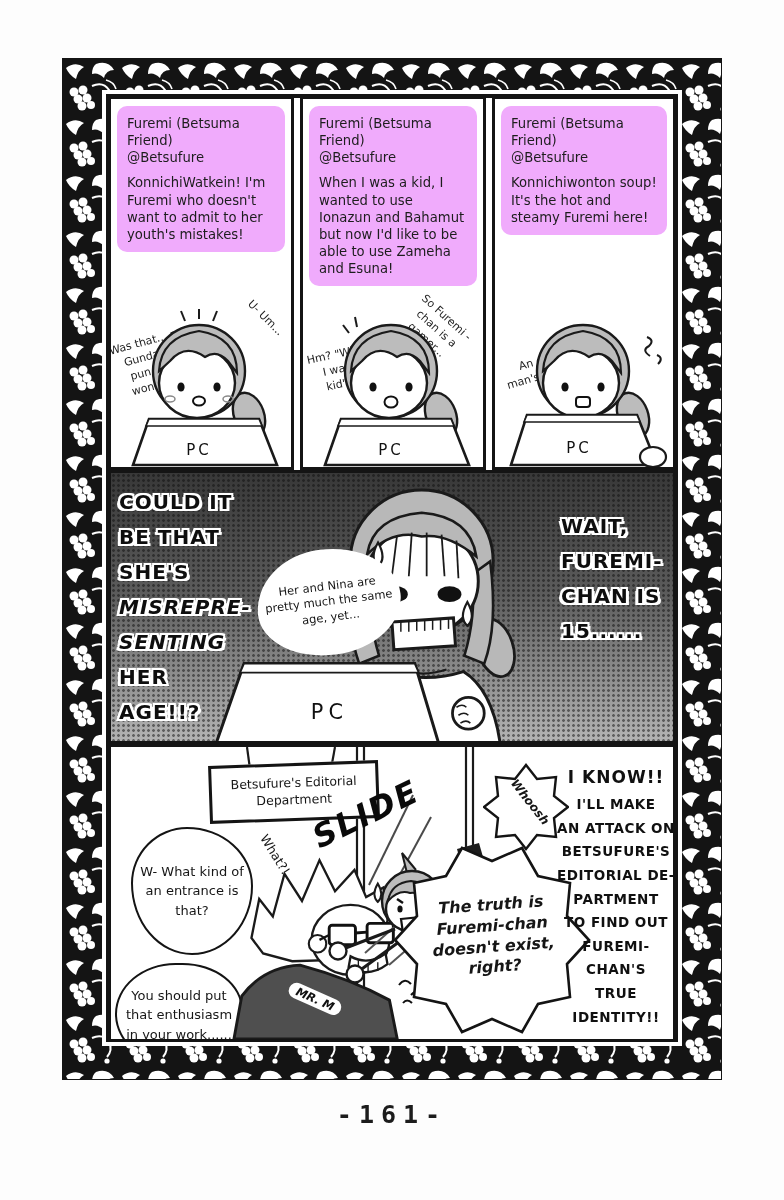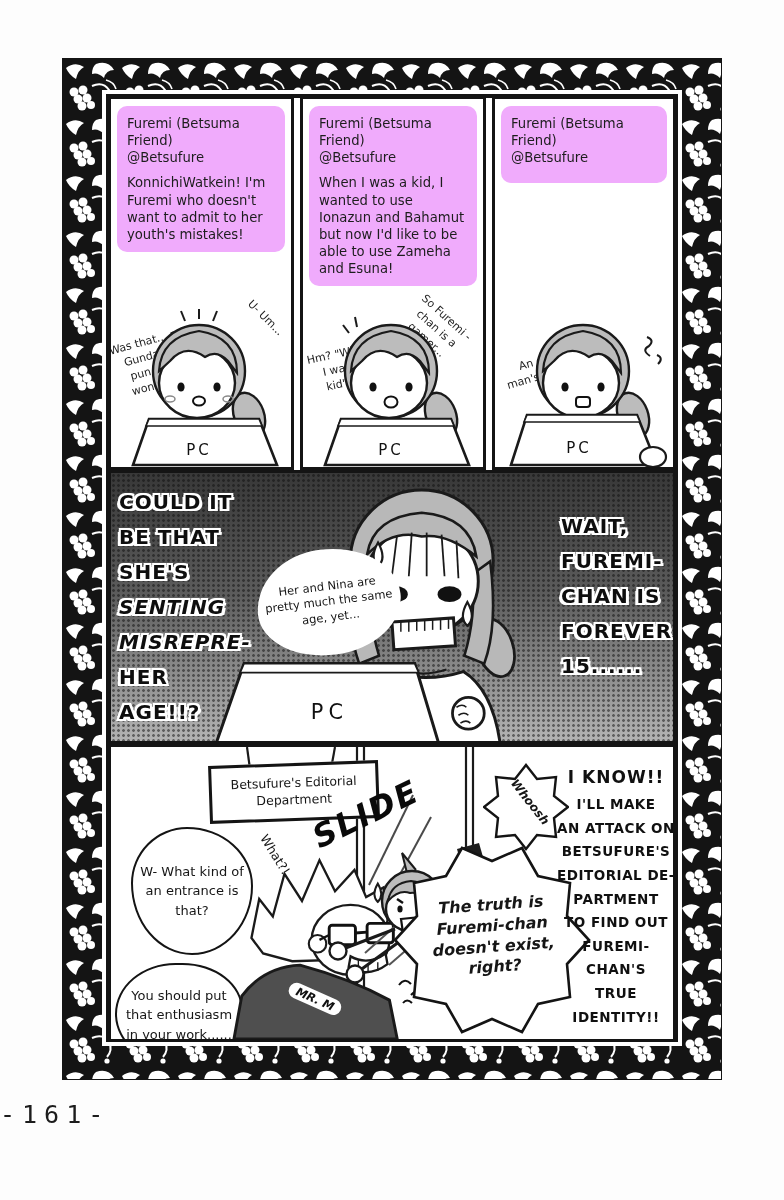--- a/index.html
+++ b/index.html
@@ -33,23 +33,23 @@
       display:flex;align-items:center;justify-content:center;text-align:center;
       font-size:13px;line-height:1.5;padding:6px;box-sizing:border-box;}
   .sign{position:absolute;background:#fff;border:3px solid #141414;text-align:center;
       font-size:12.5px;line-height:1.35;display:flex;flex-direction:column;justify-content:center;}
   .sfx-big{position:absolute;font-weight:bold;font-style:italic;color:#0a0a0a;}
   .caps-col{position:absolute;text-align:center;font-weight:bold;color:#101010;}
   .caps-col .intro{font-size:17px;letter-spacing:1px;margin-bottom:6px;}
   .caps-col .ln{font-size:13.5px;line-height:1.75;letter-spacing:.5px;}
   .pill{position:absolute;background:#fff;border-radius:10px;padding:1px 8px;
       font-size:11.5px;font-weight:bold;font-style:italic;color:#111;}
-  #page-num{position:absolute;left:0;top:1100px;width:784px;
+  #page-num{position:absolute;left:0;top:1100px;width:784px;text-align:center;
       font-family:"DejaVu Sans Mono","Liberation Mono",monospace;font-size:25px;
-      letter-spacing:7px;color:#1c1c1c;}
+      letter-spacing:7px;color:#1c1c1c;font-weight:bold;}
   svg{display:block;}
   svg text{font-family:"DejaVu Sans","Liberation Sans",sans-serif;}
 </style>
 </head>
 <body>
 
 <svg class="abs" style="left:62px;top:58px;" width="660" height="1022">
   <defs>
     <pattern id="floral" width="56" height="56" patternUnits="userSpaceOnUse">
       <rect width="56" height="56" fill="#141414"></rect>
@@ -135,20 +135,21 @@
       <text x="88" y="148" font-size="15" letter-spacing="3" text-anchor="middle" fill="#111">PC</text>
     </svg>
   </div>
 
   <div class="panel" style="left:384px;top:0;width:184px;height:374px;">
     <div class="tweet-card">
       <div class="handle">
         <div>Furemi (Betsuma Friend)</div>
         <div>@Betsufure</div>
       </div>
+      <div>Konnichiwonton soup! It's the hot and steamy Furemi here!</div>
     </div>
     <div class="side-text" style="left:8px;top:256px;width:70px;transform:rotate(-16deg);">An old man's gag...</div>
     <svg class="abs" style="left:0;bottom:0;" width="180" height="160" viewBox="0 0 180 160">
       <g stroke="#1a1a1a" stroke-width="2" fill="none">
         <path d="M152,30 q8,3 2,9 q-8,4 1,10"></path>
           <path d="M162,48 q7,3 1,9"></path>
       </g>
       <ellipse cx="138" cy="108" rx="15" ry="23" fill="#bcbcbc" stroke="#1a1a1a" stroke-width="2.4" transform="rotate(-20 138 108)"></ellipse>
       <circle cx="88" cy="64" r="46" fill="#bcbcbc" stroke="#1a1a1a" stroke-width="2.4"></circle>
       <ellipse cx="86" cy="76" rx="38" ry="35" fill="#fff" stroke="#1a1a1a" stroke-width="2.4"></ellipse>
@@ -204,31 +205,30 @@
       </g>
       <polygon points="8,268 36,188 208,188 232,268" fill="#fff" stroke="#1a1a1a" stroke-width="3"></polygon>
       <polygon points="36,188 208,188 212,197 32,197" fill="#fff" stroke="#1a1a1a" stroke-width="1.8"></polygon>
       <text x="122" y="244" font-size="21" letter-spacing="5" text-anchor="middle" fill="#111">PC</text>
     </svg>
 
     <div class="shout-col outlined" style="left:8px;top:12px;width:136px;">
       <div>COULD IT</div>
       <div>BE THAT</div>
       <div>SHE'S</div>
+      <div class="ital">MISREPRE-</div>
       <div class="ital">SENTING</div>
-      <div class="ital">MISREPRE-</div>
       <div>HER</div>
       <div>AGE!!?</div>
     </div>
 
     <div class="shout-col outlined" style="left:450px;top:36px;width:112px;">
       <div>WAIT,</div>
       <div>FUREMI-</div>
       <div>CHAN IS</div>
-      <div>FOREVER</div>
       <div>15......</div>
     </div>
 
     <div class="thought" style="left:148px;top:78px;width:128px;height:90px;transform:rotate(-7deg);">Her and Nina are pretty much the same age, yet...</div>
   </div>
 
   <div class="panel" style="left:0;top:648px;width:568px;height:298px;">
 
     <svg class="abs" style="left:0;top:0;" width="562" height="292" viewBox="0 0 562 292">
       <g stroke="#1a1a1a" stroke-width="2.2" fill="none">

